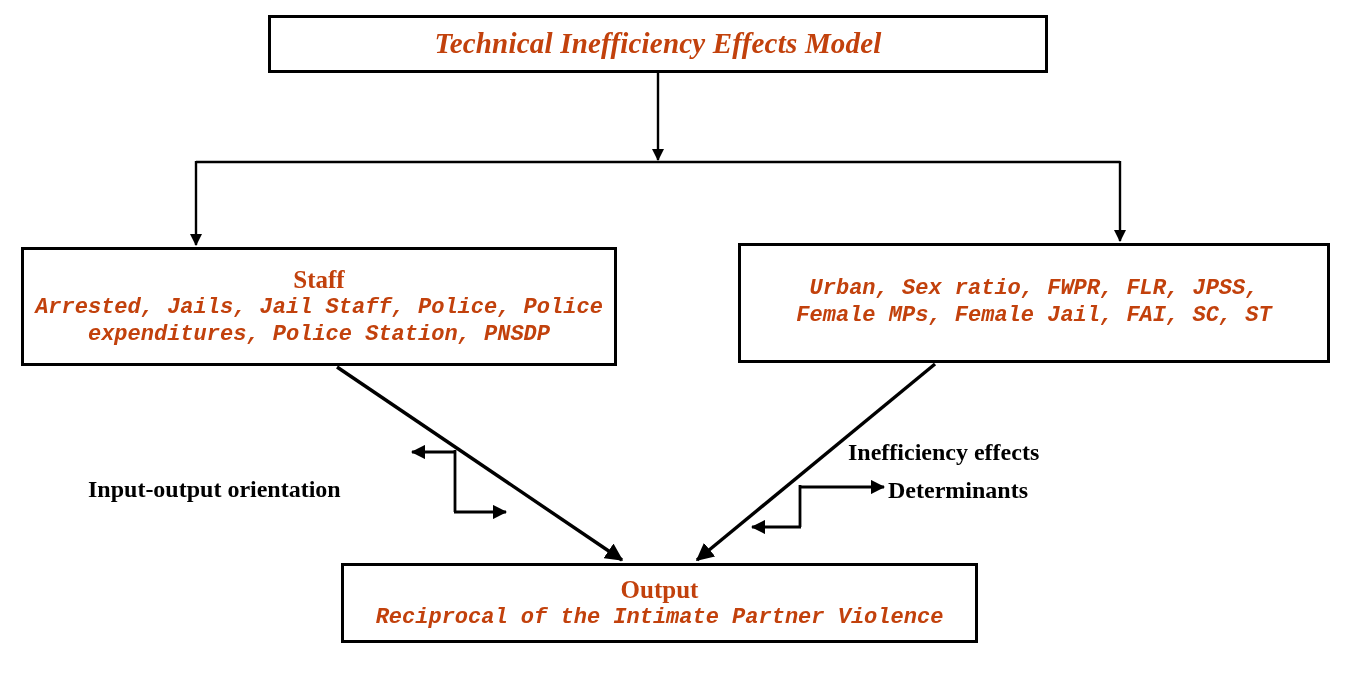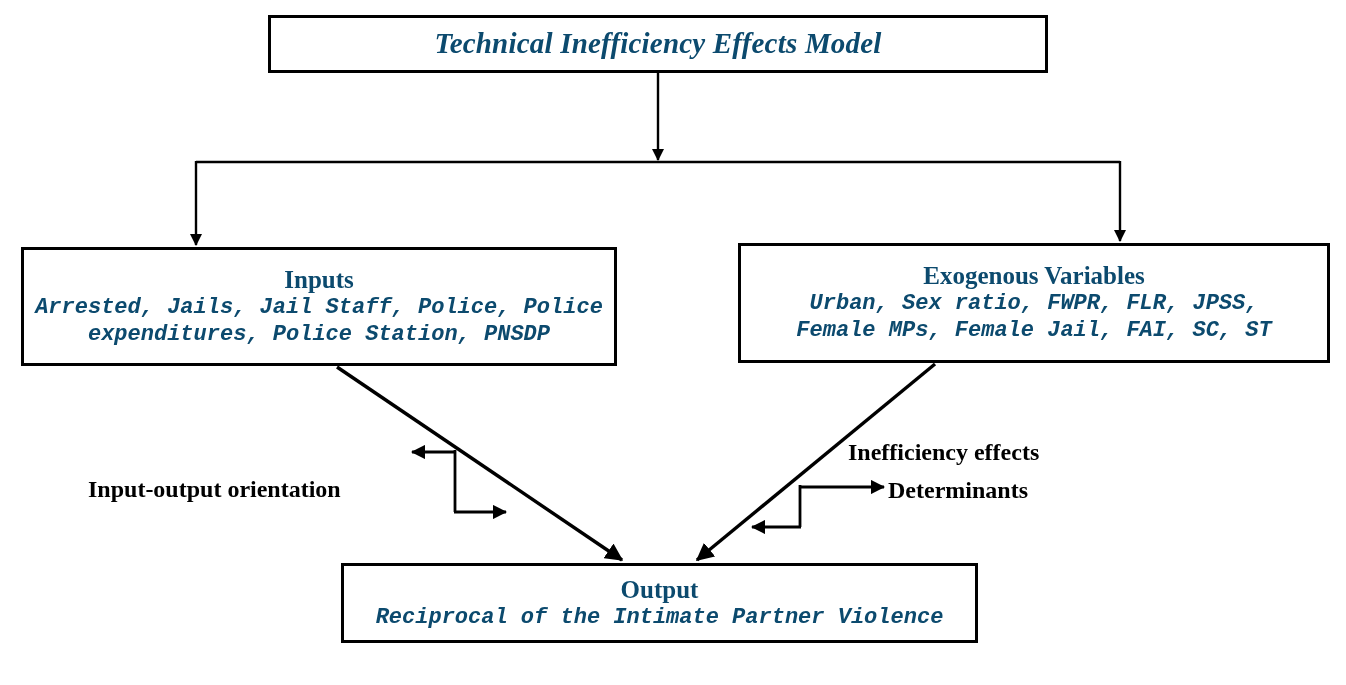--- a/index.html
+++ b/index.html
@@ -26,21 +26,21 @@
   .node {
     position: absolute;
     box-sizing: border-box;
     border: 3px solid #000000;
     background: #ffffff;
     display: flex;
     flex-direction: column;
     align-items: center;
     justify-content: center;
     text-align: center;
-    color: #0c4a6e;
+    color: #c2410c;
   }
   .node-title {
     font-weight: bold;
     font-style: italic;
     font-size: 29px;
     line-height: 1.15;
     letter-spacing: 0.2px;
   }
   .node-heading {
     font-weight: bold;
@@ -121,27 +121,26 @@
       <line x1="800" y1="485" x2="800" y2="527" stroke="#000000" stroke-width="2.8"></line>
       <line x1="801" y1="527" x2="752" y2="527" stroke="#000000" stroke-width="2.8" marker-end="url(#arrow-end)"></line>
     </g>
   </svg>
 
   <div class="node" id="node-title-box">
     <div class="node-title">Technical Inefficiency Effects Model</div>
   </div>
 
   <div class="node" id="node-inputs">
-    <div class="node-heading">Inputs</div>
+    <div class="node-heading">Staff</div>
     <div class="node-body">Arrested, Jails, Jail Staff, Police, Police
 expenditures, Police Station, PNSDP</div>
   </div>
 
   <div class="node" id="node-exogenous">
-    <div class="node-heading">Exogenous Variables</div>
     <div class="node-body">Urban, Sex ratio, FWPR, FLR, JPSS,
 Female MPs, Female Jail, FAI, SC, ST</div>
   </div>
 
   <div class="node" id="node-output">
     <div class="node-heading">Output</div>
     <div class="node-body">Reciprocal of the Intimate Partner Violence</div>
   </div>
 
   <div class="annot" id="annot-io-orient">Input-output orientation</div>

